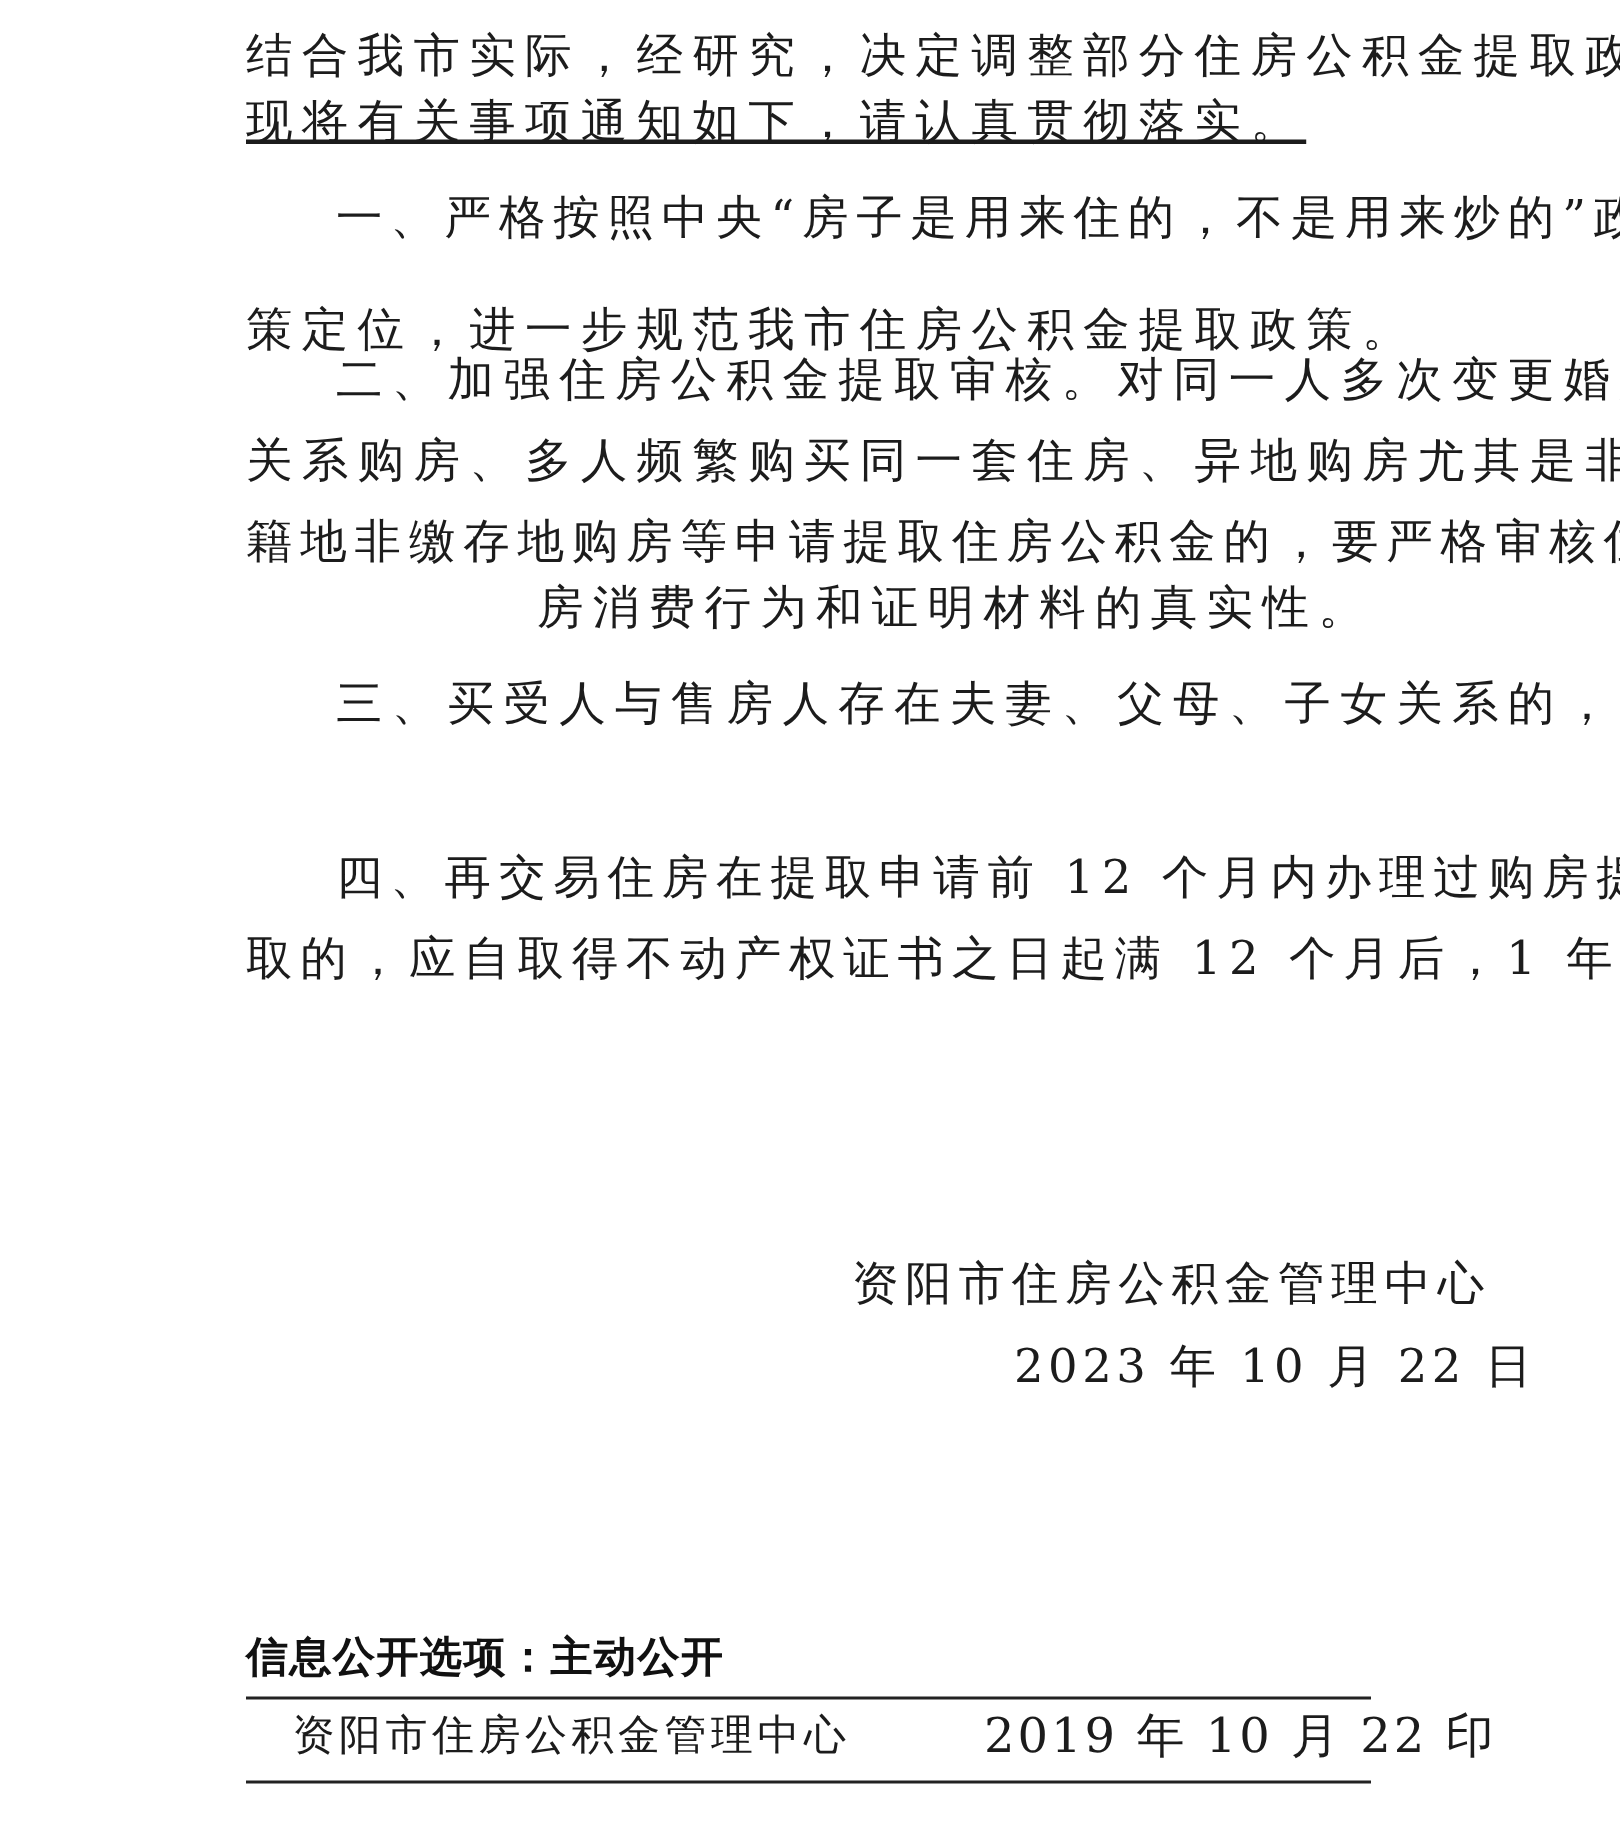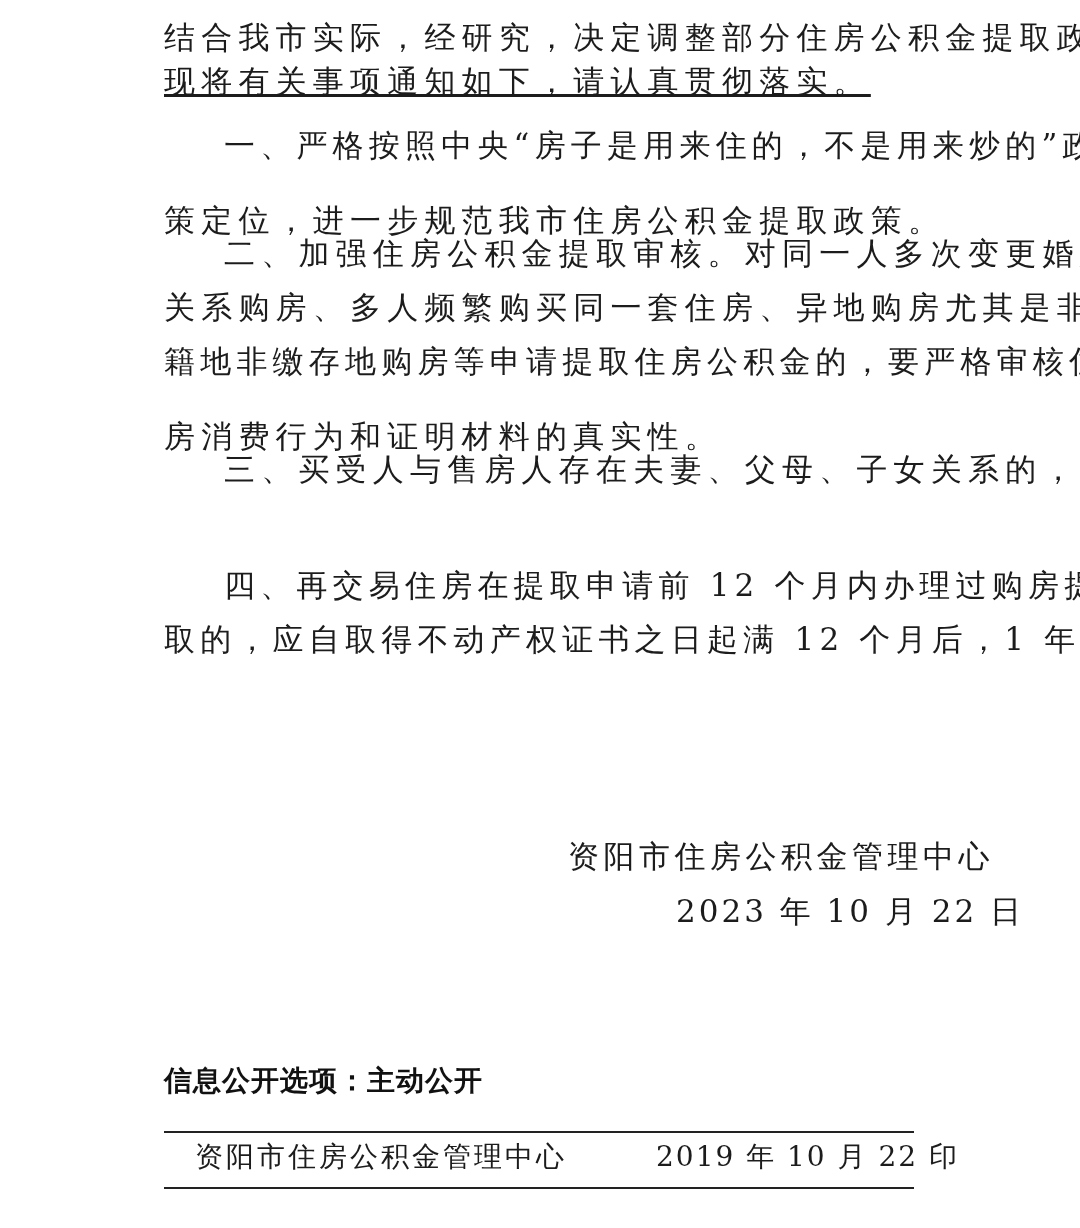--- a/index.html
+++ b/index.html
@@ -37,21 +37,21 @@
     position: absolute;
     font-size: 31px;
     line-height: 40px;
     white-space: nowrap;
     letter-spacing: 6px;
     color: #1c1c1c;
   }
   .footer-title {
     position: absolute;
     left: 164px;
-    top: 1061px;
+    top: 1085px;
     font-family: "DejaVu Sans", "Liberation Sans", sans-serif;
     font-weight: bold;
     font-size: 28px;
     line-height: 40px;
     letter-spacing: 1px;
     color: #111;
   }
   .rule {
     position: absolute;
     left: 164px;
@@ -66,42 +66,42 @@
     font-size: 28px;
     line-height: 40px;
     letter-spacing: 3px;
     white-space: nowrap;
     color: #1c1c1c;
   }
   .footer-date {
     position: absolute;
     left: 656px;
     top: 1137px;
-    font-size: 28px;
+    font-size: 32px;
     line-height: 40px;
     letter-spacing: 2px;
     white-space: nowrap;
     color: #1c1c1c;
   }
 </style>
 </head>
 <body>
 
 <div class="page">
 
   <div class="line" style="top:17px;">结合我市实际，经研究，决定调整部分住房公积金提取政策，</div>
   <div class="line" style="top:61px;text-decoration:underline;">现将有关事项通知如下，请认真贯彻落实。</div>
 
   <div class="line indent tight" style="top:125px;">一、严格按照中央“房子是用来住的，不是用来炒的”政</div>
   <div class="line" style="top:179px;margin-top:21px;">策定位，进一步规范我市住房公积金提取政策。</div>
 
   <div class="line indent" style="top:233px;">二、加强住房公积金提取审核。对同一人多次变更婚姻</div>
   <div class="line" style="top:287px;">关系购房、多人频繁购买同一套住房、异地购房尤其是非户</div>
   <div class="line tight" style="top:341px;">籍地非缴存地购房等申请提取住房公积金的，要严格审核住</div>
-  <div class="line" style="top:416px;">房消费行为和证明材料的真实性。</div>
+  <div class="line" style="top:385px;text-align:right;">房消费行为和证明材料的真实性。</div>
 
   <div class="line indent" style="top:449px;">三、买受人与售房人存在夫妻、父母、子女关系的，不</div>
 
   <div class="line indent tight" style="top:565px;">四、再交易住房在提取申请前 12 个月内办理过购房提</div>
   <div class="line tight" style="top:619px;">取的，应自取得不动产权证书之日起满 12 个月后，1 年内申</div>
 
 
   <div class="sig" style="left:568px; top:836px; letter-spacing:4.5px;">资阳市住房公积金管理中心</div>
   <div class="sig" style="left:676px; top:891px; letter-spacing:3px;">2023 年 10 月 22 日</div>
 

